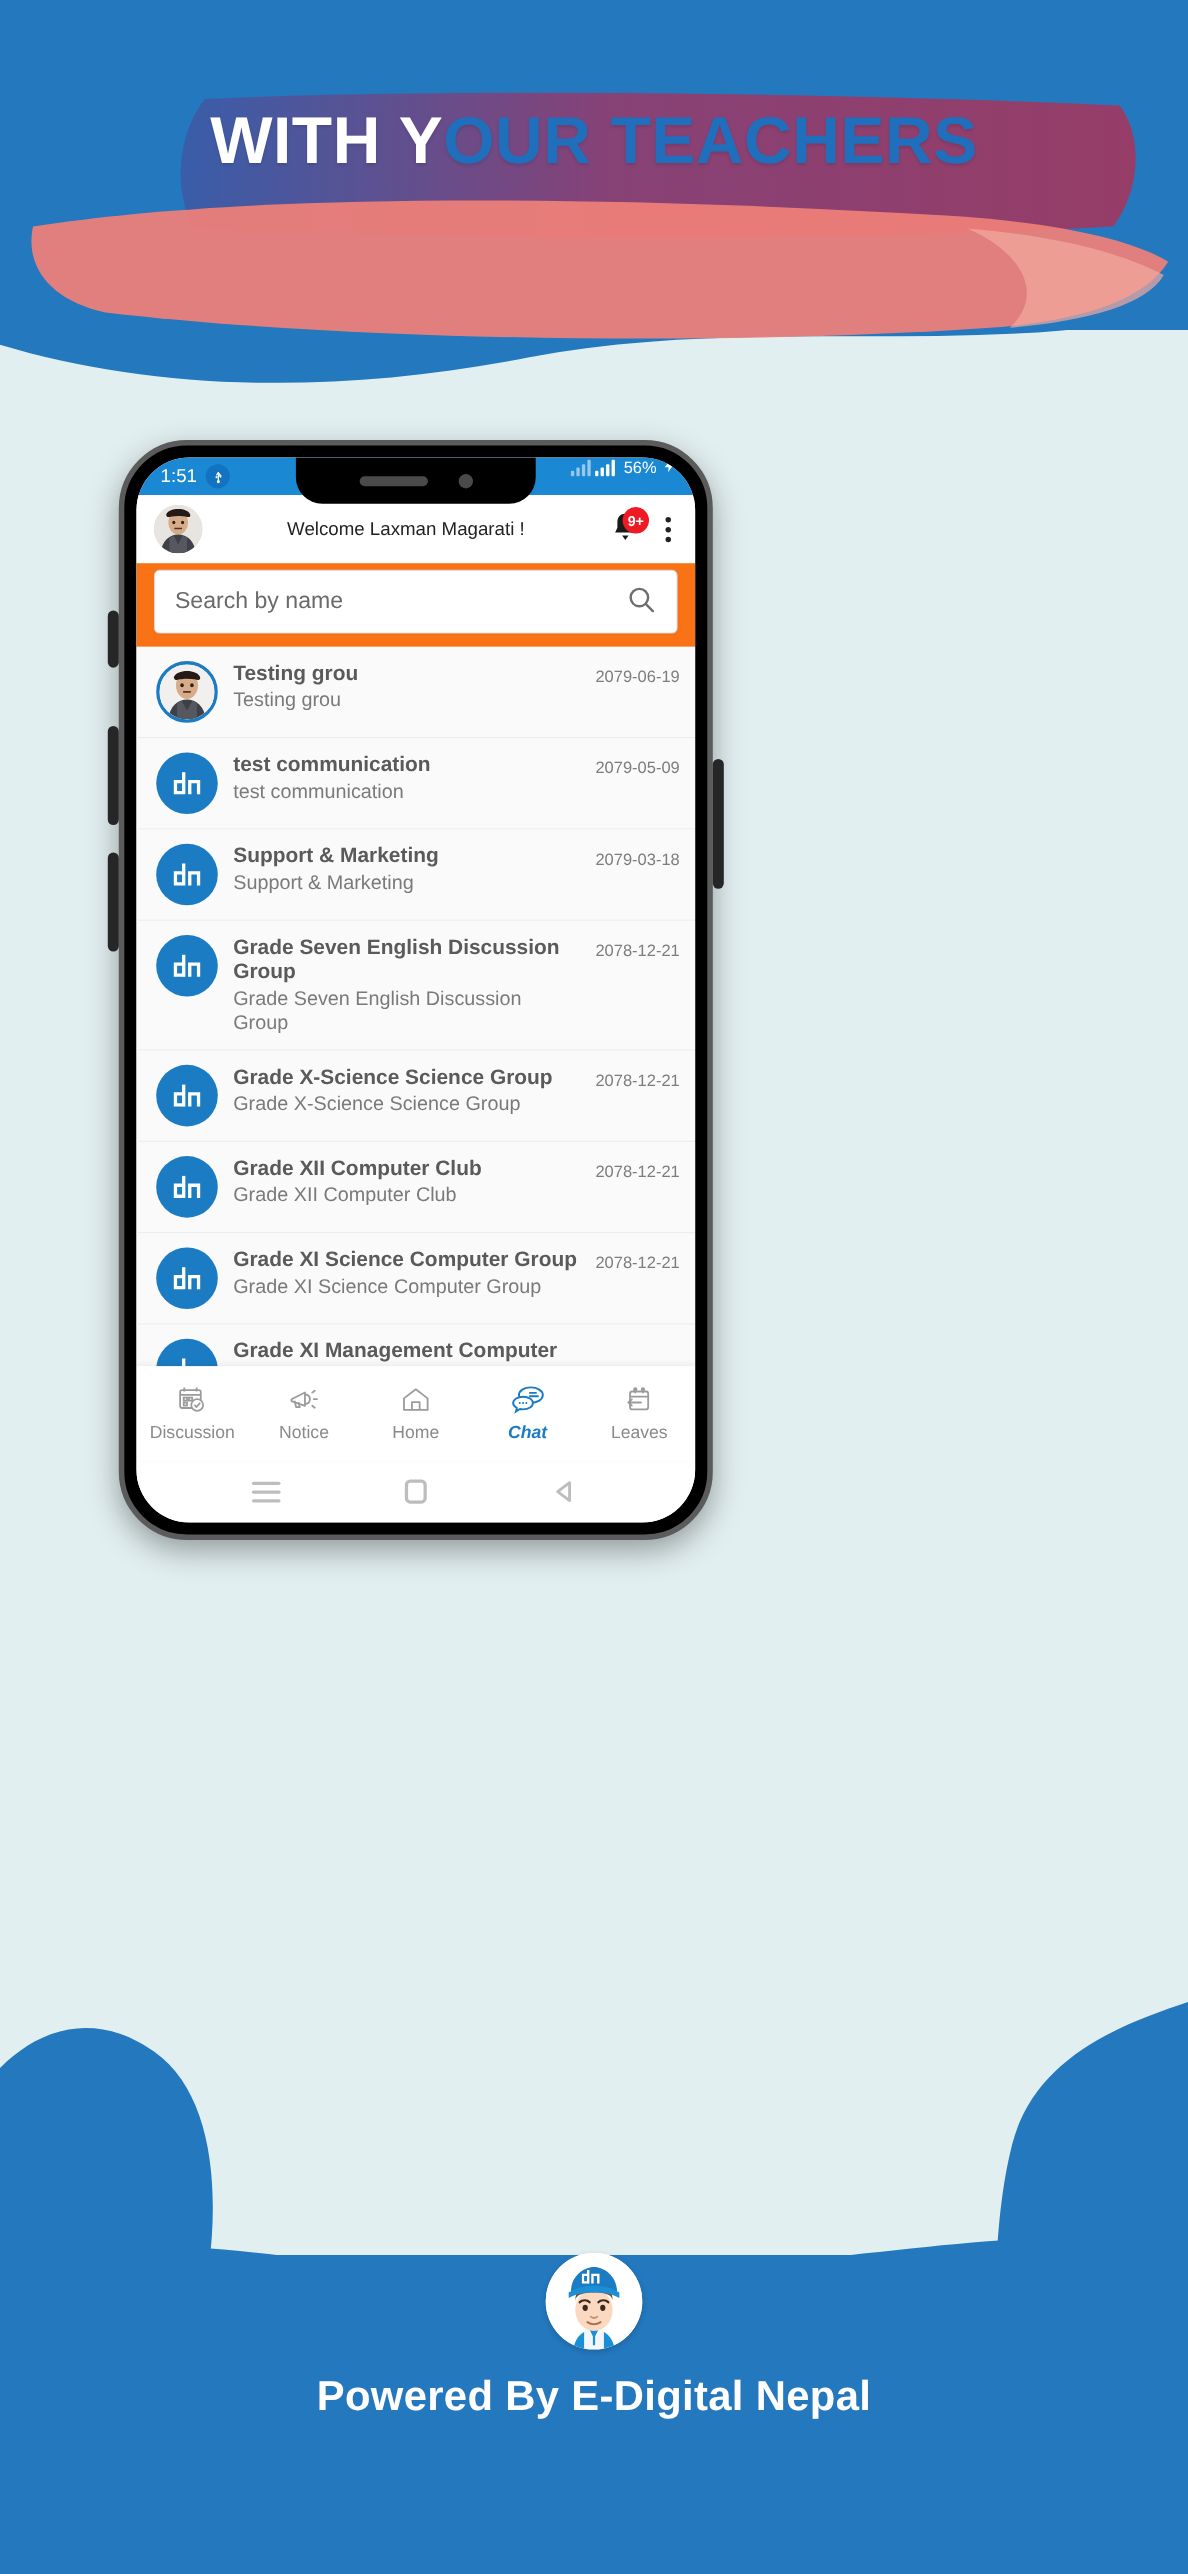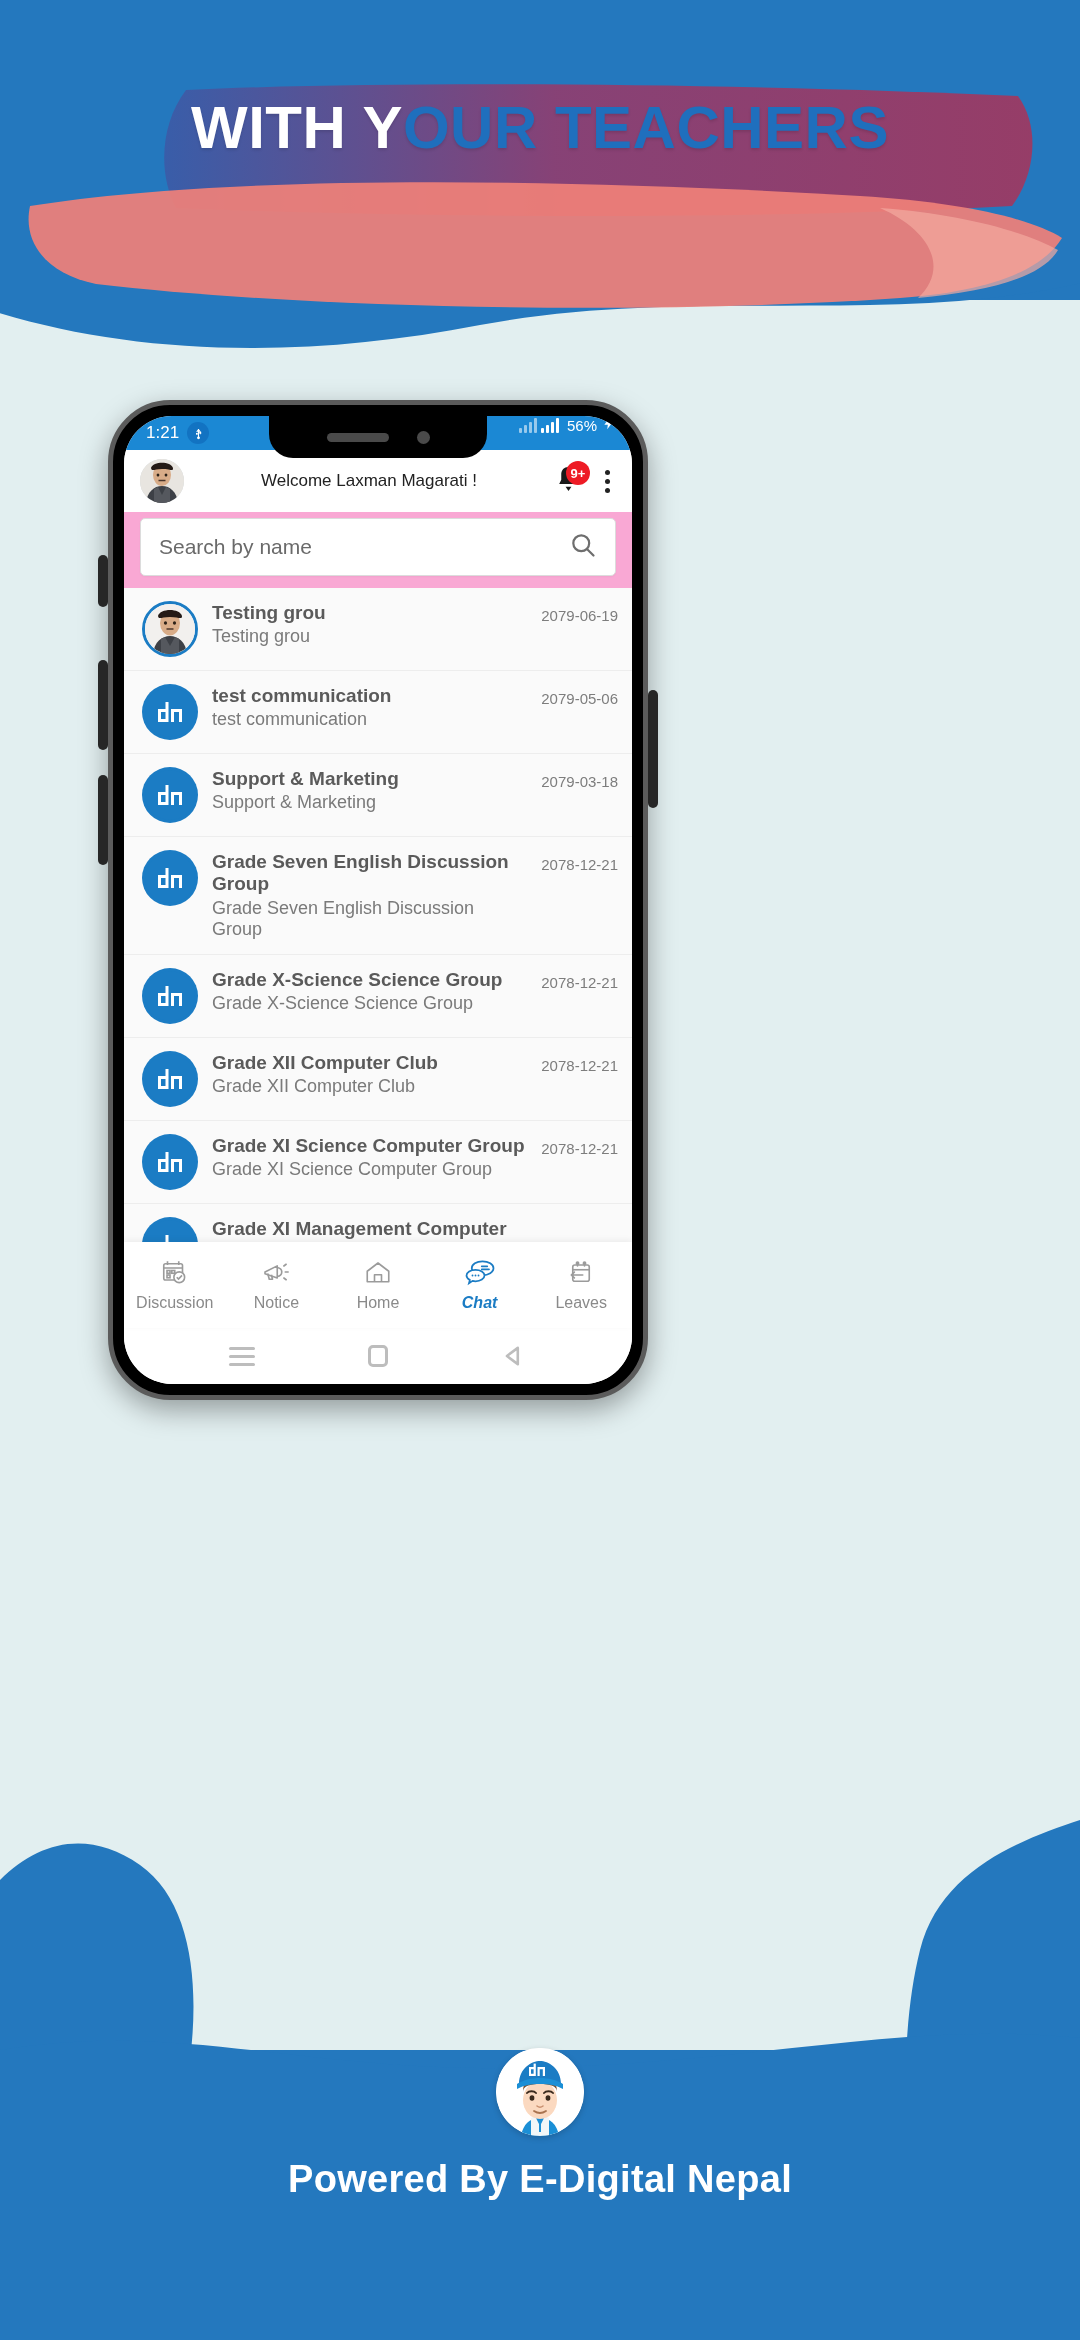--- a/index.html
+++ b/index.html
@@ -163,21 +163,21 @@
     background: #ee1b25; color: #fff;
     border-radius: 12px;
     font-size: 13px; font-weight: 700;
     display: flex; align-items: center; justify-content: center;
     z-index: 2;
   }
   .kebab { width: 22px; height: 34px; display:flex; flex-direction:column; align-items:center; justify-content:center; gap:4px; flex:0 0 auto;}
   .kebab b { display:block; width:5px; height:5px; border-radius:50%; background:#222; }
 
   
-  .search-wrap { padding: 6px 16px 12px; background: #f9a8d4; flex: 0 0 auto; }
+  .search-wrap { padding: 6px 16px 12px; background: #f97316; flex: 0 0 auto; }
   .search-box {
     height: 58px;
     border: 1px solid #dcdcdc;
     border-radius: 5px;
     background: #fff;
     display: flex; align-items: center;
     padding: 0 18px;
     box-shadow: 0 1px 2px rgba(0,0,0,0.04);
   }
   .search-box input {
@@ -332,21 +332,21 @@
 
     <div class="screen">
 
       <div class="notch">
         <span class="speaker"></span>
         <span class="camera"></span>
       </div>
 
       <div class="statusbar">
         <div class="sb-left">
-          <span>1:21</span>
+          <span>1:51</span>
           <span class="usb-badge">
             <svg width="13" height="13" viewBox="0 0 24 24" fill="none" stroke="#fff" stroke-width="2" stroke-linecap="round" stroke-linejoin="round">
               <circle cx="12" cy="20" r="1.6" fill="#fff"></circle>
               <path d="M12 19V5"></path>
                 <path d="M12 5 L9.2 8.5"></path>
                 <path d="M12 5 L14.8 8.5"></path>
               <path d="M12 12 L16 9.5 L16 12.5"></path>
                 <rect x="7.4" y="11" width="3.2" height="3.2" fill="#fff" stroke="none"></rect>
             </svg>
           </span>
@@ -441,21 +441,21 @@
               <circle cx="25" cy="25" r="25" fill="#1b7cc4"></circle>
               <path d="M13 22 h8 v3 h-5 v7 h5 v3 h-8 z" fill="#fff"></path>
               <rect x="20.5" y="15" width="3" height="20" fill="#fff"></rect>
               <path d="M26 22 h11 v13 h-3 v-10 h-5 v10 h-3 z" fill="#fff"></path>
             </svg>
           </div>
           <div class="row-mid">
             <div class="row-title">test communication</div>
             <div class="row-sub">test communication</div>
           </div>
-          <div class="row-date">2079-05-06</div>
+          <div class="row-date">2079-05-09</div>
         </div>
 
         <div class="chat-row">
           <div class="av">
             <svg viewBox="0 0 50 50" width="50" height="50">
               <circle cx="25" cy="25" r="25" fill="#1b7cc4"></circle>
               <path d="M13 22 h8 v3 h-5 v7 h5 v3 h-8 z" fill="#fff"></path>
               <rect x="20.5" y="15" width="3" height="20" fill="#fff"></rect>
               <path d="M26 22 h11 v13 h-3 v-10 h-5 v10 h-3 z" fill="#fff"></path>
             </svg>

